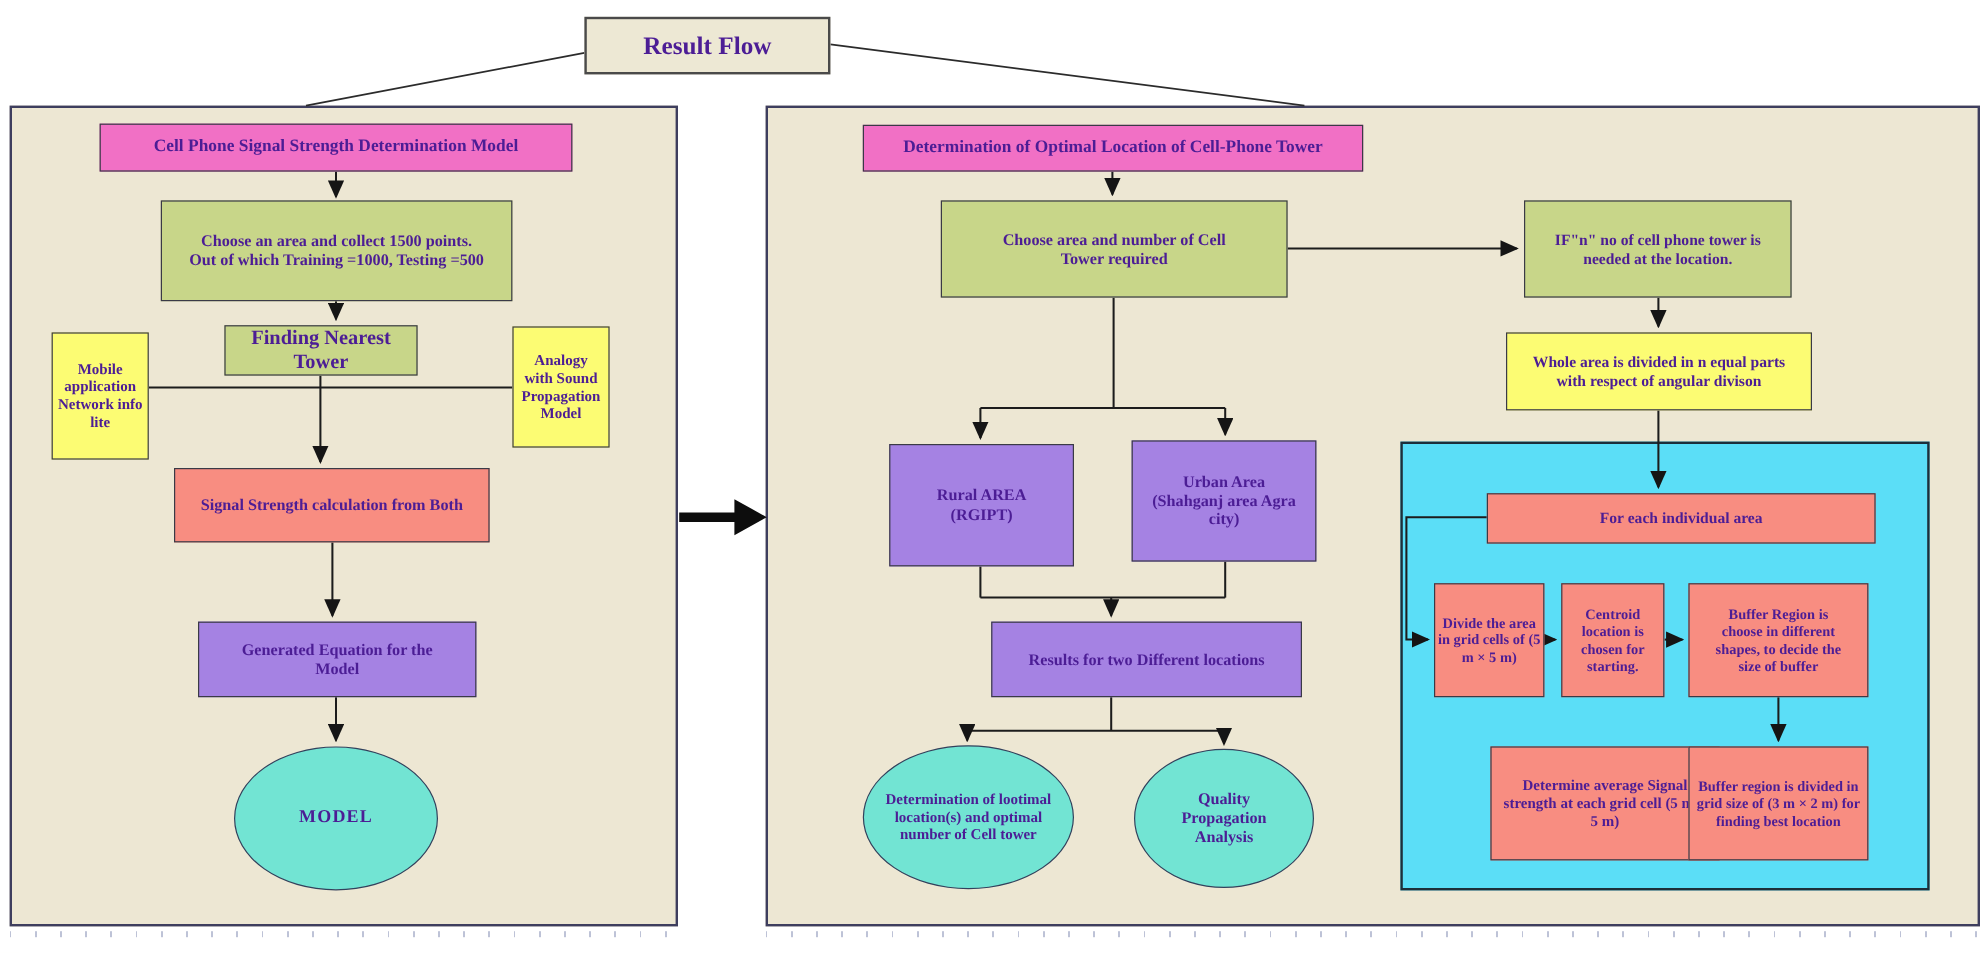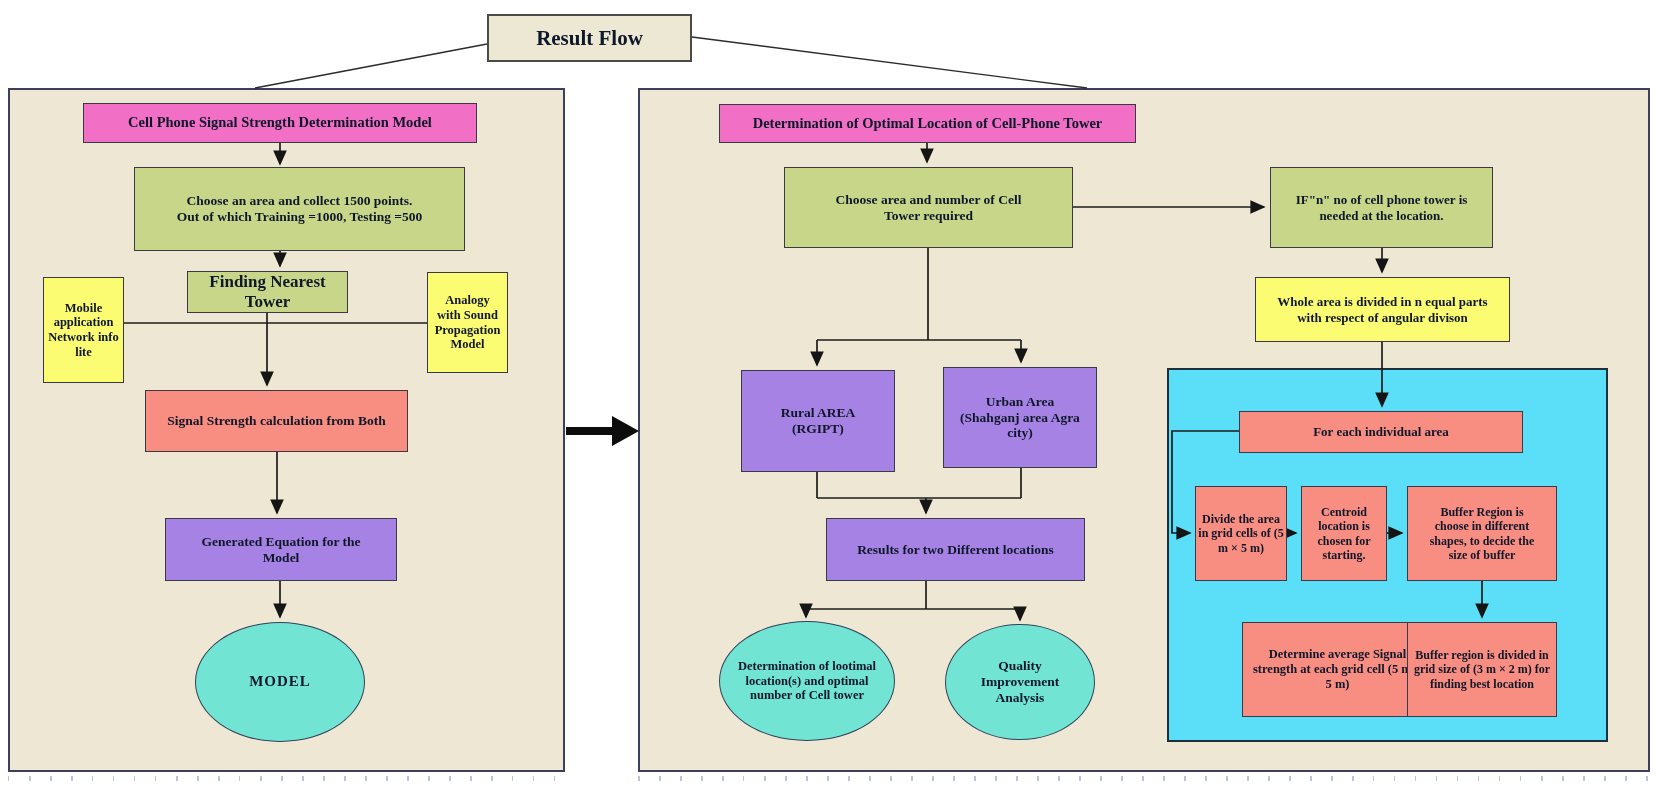--- a/index.html
+++ b/index.html
@@ -1,18 +1,18 @@
 <!DOCTYPE html>
 <html><head>
 <meta charset="utf-8">
 <style>
   html,body{margin:0;padding:0;background:#ffffff;}
   .stage{
     position:relative;width:1656px;height:794px;background:#ffffff;overflow:hidden;
-    font-family:"Liberation Serif","DejaVu Serif",serif;font-weight:bold;color:#0f172a;border-radius:16px;
+    font-family:"Liberation Serif","DejaVu Serif",serif;font-weight:bold;color:#4c1d95;border-radius:16px;
   }
   .panel{
     position:absolute;background:#EDE7D3;border:2px solid #3e3e5e;box-sizing:border-box;
   }
   .subpanel{
     position:absolute;background:#5BDEF7;border:2px solid #1d2f3a;box-sizing:border-box;
   }
   .node{
     position:absolute;display:flex;align-items:center;justify-content:center;text-align:center;
     box-sizing:border-box;border:1.6px solid #3a3a46;line-height:1.18;white-space:pre-line;
@@ -95,21 +95,21 @@
 
     <polygon fill="#0d0d0d" points="566,427 612,427 612,416 639,431 612,446 612,435 566,435"></polygon>
   </svg>
 
   <div class="titlebox" style="left:487px;top:14px;width:205px;height:48px;">
     <span>Result Flow</span>
   </div>
 
   <div class="node pink" style="left:83px;top:103px;width:394px;height:40px;font-size:14.5px;">Cell Phone Signal Strength Determination Model</div>
 
-  <div class="node green" style="left:134px;top:167px;width:331px;height:84px;font-size:13.5px;">Choose an area and collect 1500 points.
+  <div class="node green" style="left:134px;top:167px;width:293px;height:84px;font-size:13.5px;">Choose an area and collect 1500 points.
 Out of which Training =1000, Testing =500</div>
 
   <div class="node green" style="left:187px;top:271px;width:161px;height:42px;font-size:17px;">Finding Nearest Tower</div>
 
   <div class="node yellow" style="left:43px;top:277px;width:81px;height:106px;font-size:12.5px;">Mobile application Network info lite</div>
 
   <div class="node yellow" style="left:427px;top:272px;width:81px;height:101px;font-size:12.5px;">Analogy with Sound Propagation Model</div>
 
   <div class="node salmon" style="left:145px;top:390px;width:263px;height:62px;font-size:13.5px;">Signal Strength calculation from Both</div>
 
@@ -129,24 +129,24 @@
 (RGIPT)</div>
 
   <div class="node purple" style="left:943px;top:367px;width:154px;height:101px;font-size:13.5px;">Urban Area
 (Shahganj area Agra city)</div>
 
   <div class="node purple" style="left:826px;top:518px;width:259px;height:63px;font-size:13.5px;">Results for two Different locations</div>
 
   <div class="node ellipse" style="left:719px;top:621px;width:176px;height:120px;font-size:12.5px;padding:10px 8px;">Determination of lootimal location(s) and optimal number of Cell tower</div>
 
   <div class="node ellipse" style="left:945px;top:624px;width:150px;height:116px;font-size:13.5px;">Quality
-Improvement
+Propagation
 Analysis</div>
 
-  <div class="node salmon" style="left:1239px;top:411px;width:284px;height:42px;font-size:13px;">For each individual area</div>
+  <div class="node salmon" style="left:1239px;top:411px;width:324px;height:42px;font-size:13px;">For each individual area</div>
 
   <div class="node salmon" style="left:1195px;top:486px;width:92px;height:95px;font-size:12px;padding:2px 2px;">Divide the area in grid cells of (5 m × 5 m)</div>
 
   <div class="node salmon" style="left:1301px;top:486px;width:86px;height:95px;font-size:12px;padding:2px 4px;">Centroid location is chosen for starting.</div>
 
   <div class="node salmon" style="left:1407px;top:486px;width:150px;height:95px;font-size:12px;padding:2px 18px;">Buffer Region is choose in different shapes, to decide the size of buffer</div>
 
   <div class="node salmon" style="left:1196px;top:622px;width:191px;height:95px;font-size:12.5px;padding:2px 10px;margin-left:46px;">Determine average Signal strength at each grid cell (5 m × 5 m)</div>
 
   <div class="node salmon" style="left:1407px;top:622px;width:150px;height:95px;font-size:12px;padding:2px 4px;">Buffer region is divided in grid size of (3 m × 2 m) for finding best location</div>

